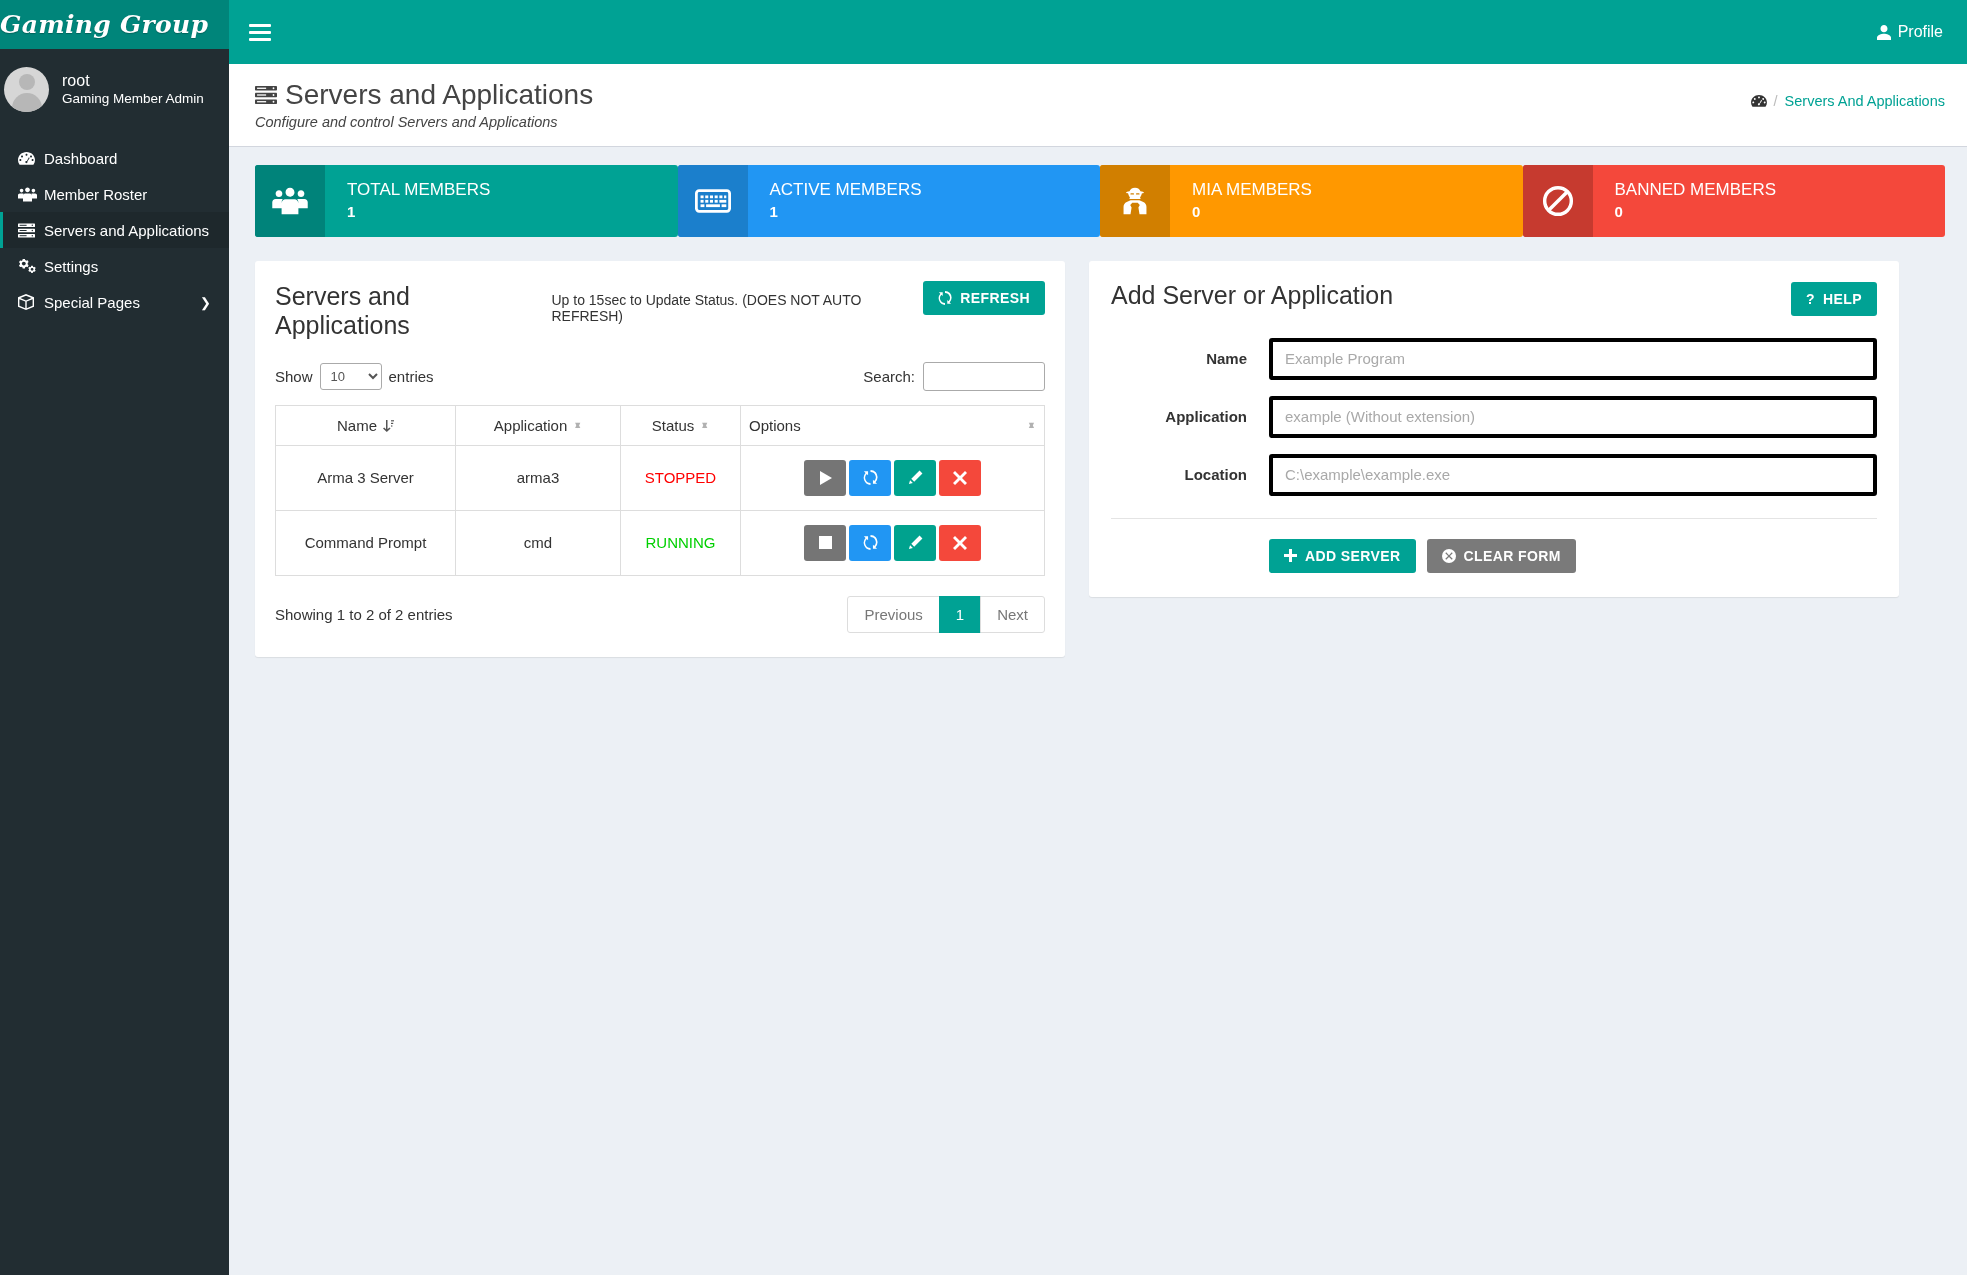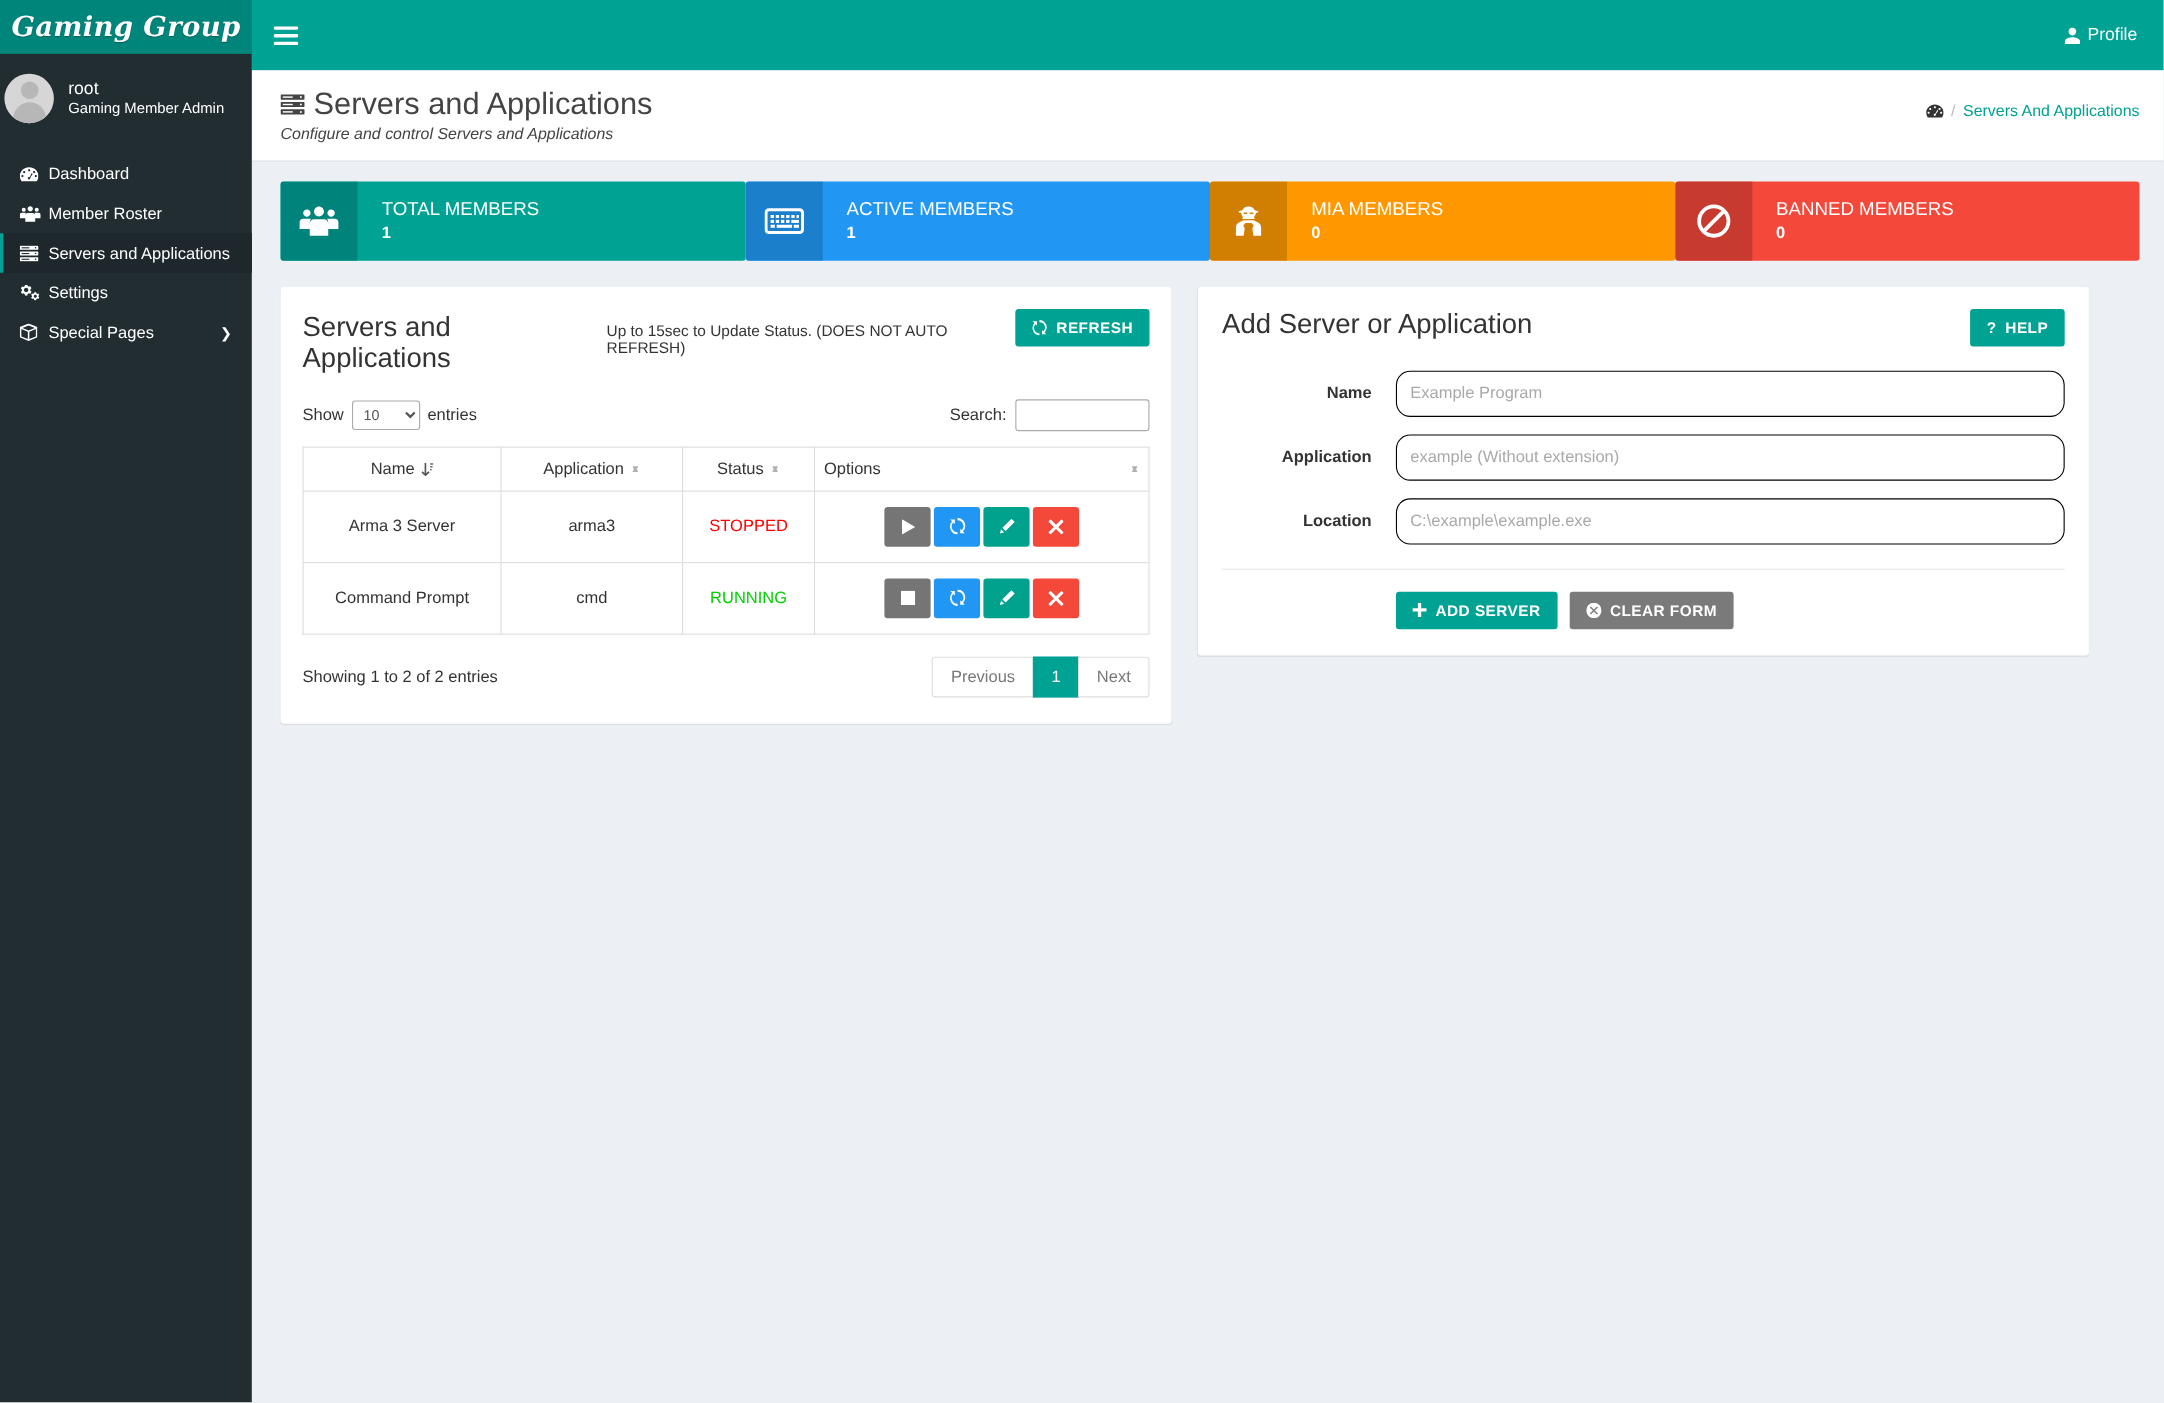--- a/index.html
+++ b/index.html
@@ -16,21 +16,21 @@
   .app { display: flex; width: 1967px; height: 1275px; }
 
   
   .sidebar {
     width: 229px; min-width: 229px;
     background: #222d32;
     display: flex; flex-direction: column;
   }
   .logo-bar {
     height: 49px; background: #00857a;
-    display: flex; align-items: center; justify-content: center;
+    display: flex; align-items: center; 
   }
   .logo-text {
     color: #ffffff; font-size: 25px;
     font-family: "DejaVu Serif", serif;
     font-style: italic; font-weight: bold;
     letter-spacing: .3px;
     text-shadow: 0 1px 1px rgba(0,0,0,.25);
   }
   .user-panel {
     display: flex; align-items: center;
@@ -224,21 +224,21 @@
   .pager div:last-child { border-radius: 0 3px 3px 0; }
   .pager div.cur { background: #00a294; border-color: #00a294; color: #fff; }
 
   
   .form-row { display: flex; align-items: center; margin-bottom: 16px; }
   .form-label {
     width: 158px; text-align: right; padding-right: 22px;
     font-size: 15px; color: #333; font-weight: bold;
   }
   .form-input {
-    flex: 1; height: 42px; border: 1px solid #000000; border-radius: 13px;
+    flex: 1; height: 42px; border: 4px solid #000000; border-radius: 3px;
     padding: 0 12px; font-size: 15px; color: #555;
     font-family: "Liberation Sans", sans-serif; background: #fff;
   }
   .form-input::placeholder { color: #a9a9a9; }
   .form-divider { border-top: 1px solid #e4e4e4; margin: 22px 0 20px 0; }
   .form-actions { display: flex; gap: 11px; padding-left: 158px; }
 
   svg { display: block; }
 </style>
 </head>

